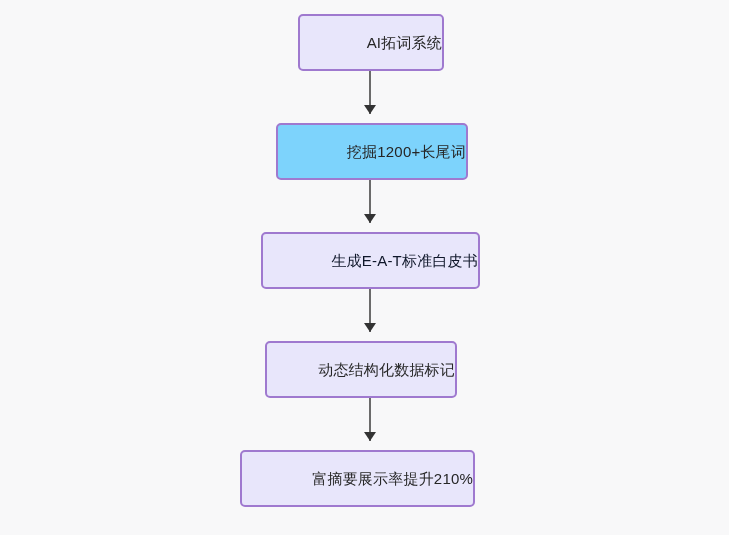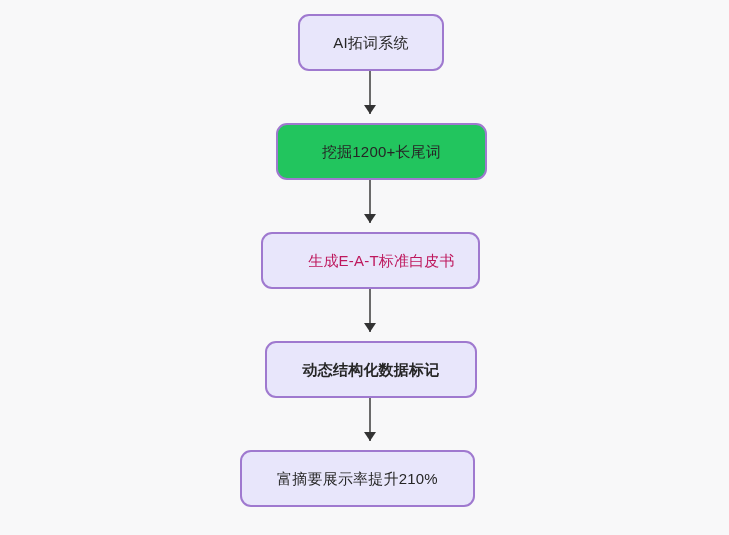--- a/index.html
+++ b/index.html
@@ -16,24 +16,24 @@
   #flowchart {
     position: relative;
     width: 729px;
     height: 535px;
   }
   .node {
     position: absolute;
     box-sizing: border-box;
     background: #e8e6fb;
     border: 2px solid #9f79cf;
-    border-radius: 11px;
+    border-radius: 5px;
     display: flex;
     align-items: center;
-    justify-content: center;
+    justify-content: flex-end;
     color: #262626;
     font-size: 15px;
     line-height: 1.2;
     letter-spacing: 0.2px;
     white-space: nowrap;
   }
   .connector {
     position: absolute;
     width: 2px;
     background: #6b6b6b;
@@ -55,25 +55,25 @@
     <div class="arrowhead" style="left: 364px; top: 105px; border-top-color: rgb(51, 51, 51);"></div>
     <div class="connector" style="left: 369px; top: 180px; height: 43px; background: rgb(107, 107, 107);"></div>
     <div class="arrowhead" style="left: 364px; top: 214px; border-top-color: rgb(51, 51, 51);"></div>
     <div class="connector" style="left: 369px; top: 289px; height: 43px; background: rgb(107, 107, 107);"></div>
     <div class="arrowhead" style="left: 364px; top: 323px; border-top-color: rgb(51, 51, 51);"></div>
     <div class="connector" style="left: 369px; top: 398px; height: 43px; background: rgb(107, 107, 107);"></div>
     <div class="arrowhead" style="left: 364px; top: 432px; border-top-color: rgb(51, 51, 51);"></div>
     <div class="node" style="left: 298px; top: 14px; width: 146px; height: 57px; background: rgb(232, 230, 251); border-color: rgb(159, 121, 207); color: rgb(38, 38, 38);">
       <span>AI拓词系统</span>
     </div>
-    <div class="node" style="left: 276px; top: 123px; width: 211px; height: 57px; background: #22c55e; border-color: rgb(159, 121, 207); color: rgb(38, 38, 38);">
+    <div class="node" style="left: 276px; top: 123px; width: 192px; height: 57px; background: #7dd3fc; border-color: rgb(159, 121, 207); color: rgb(38, 38, 38);">
       <span>挖掘1200+长尾词</span>
     </div>
-    <div class="node" style="left: 261px; top: 232px; width: 219px; height: 57px; background: rgb(232, 230, 251); border-color: rgb(159, 121, 207); color: #be185d; padding-left: 22px;">
+    <div class="node" style="left: 261px; top: 232px; width: 219px; height: 57px; background: rgb(232, 230, 251); border-color: rgb(159, 121, 207); color: #0f172a; padding-left: 22px;">
       <span>生成E-A-T标准白皮书</span>
     </div>
-    <div class="node" style="left: 265px; top: 341px; width: 212px; height: 57px; background: rgb(232, 230, 251); border-color: rgb(159, 121, 207); color: rgb(38, 38, 38); font-weight: bold;">
+    <div class="node" style="left: 265px; top: 341px; width: 192px; height: 57px; background: rgb(232, 230, 251); border-color: rgb(159, 121, 207); color: rgb(38, 38, 38);">
       <span>动态结构化数据标记</span>
     </div>
     <div class="node" style="left: 240px; top: 450px; width: 235px; height: 57px; background: rgb(232, 230, 251); border-color: rgb(159, 121, 207); color: rgb(38, 38, 38);">
       <span>富摘要展示率提升210%</span>
     </div>
   </div>
 
 </body></html>

